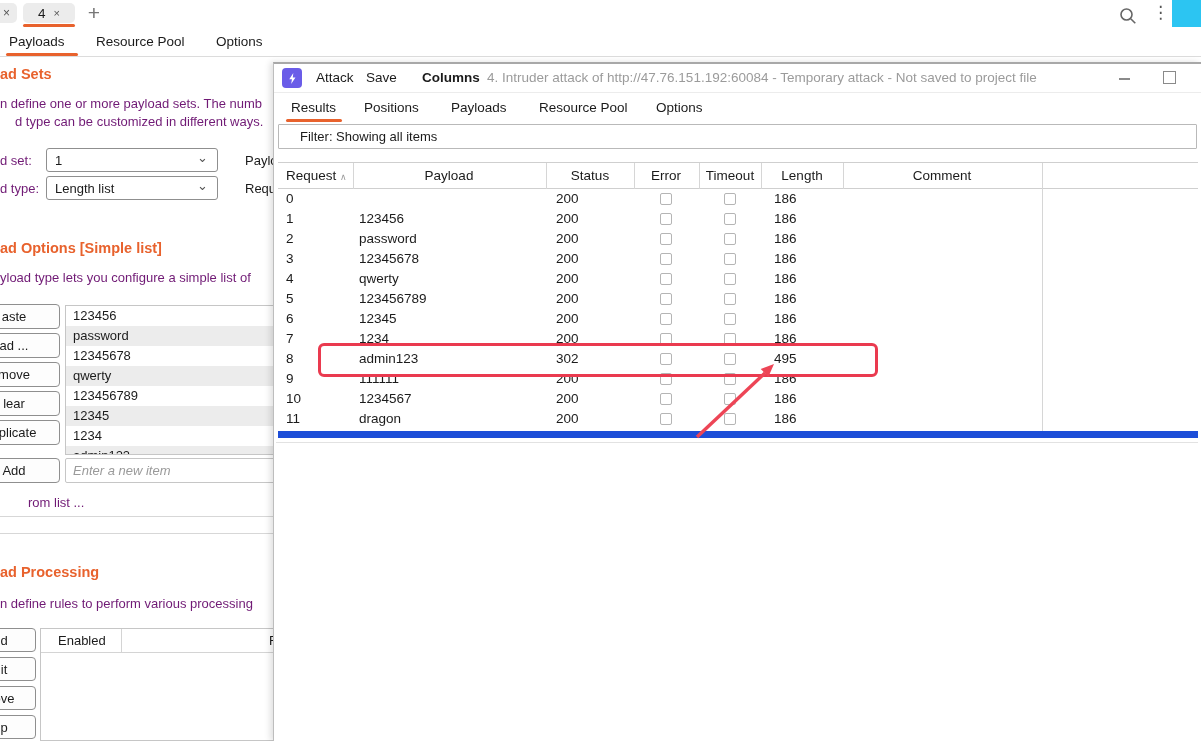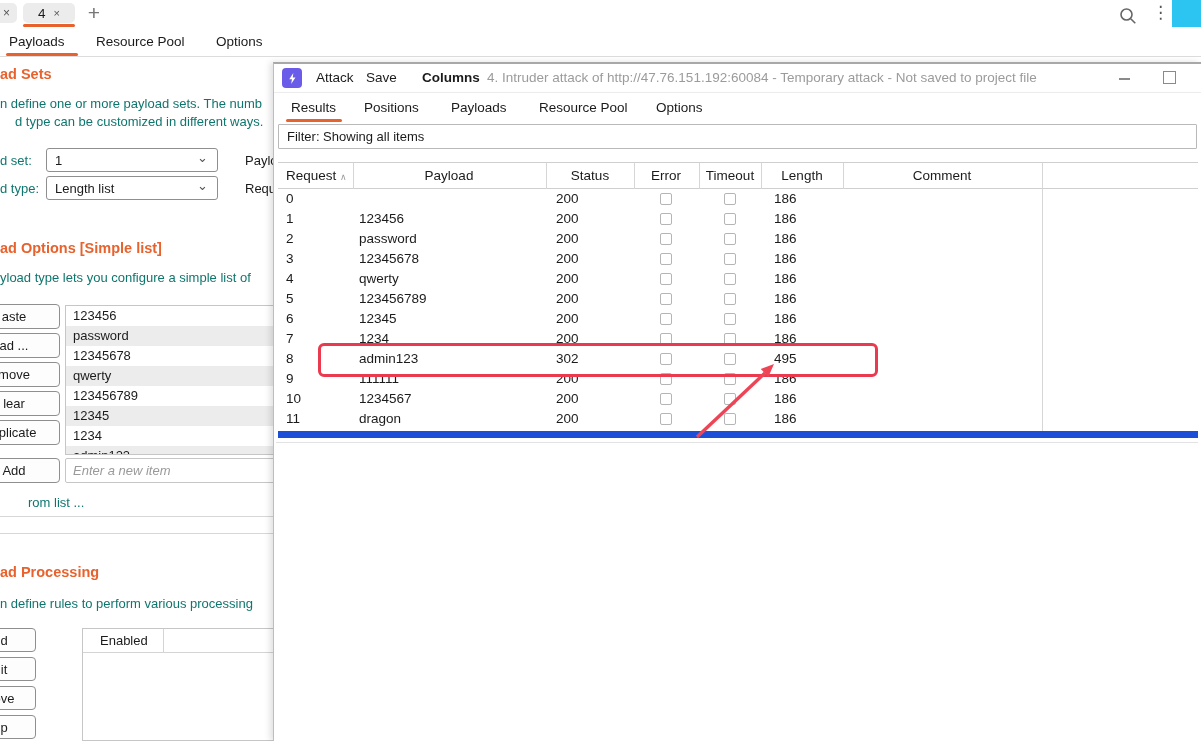--- a/index.html
+++ b/index.html
@@ -18,48 +18,48 @@
   .cyan-block { position:absolute; left:1172px; top:0; width:29px; height:56px; }
 
   
   .main-tabs { position:absolute; left:0; top:27px; width:1201px; height:30px; border-bottom:1px solid #dcdcdc; background:#fff; font-size:13.5px; }
   .mt { position:absolute; top:7px; color:#1b1b1b; }
   .mt-underline { position:absolute; left:6px; top:26px; width:72px; height:3px; border-radius:2px; }
 
   
   .left-panel { position:absolute; left:0; top:58px; width:276px; height:683px; overflow:hidden; background:#fff; font-size:13px; }
   .lp-head { position:absolute; font-size:14.5px; font-weight:bold; white-space:nowrap; }
-  .lp-text { position:absolute; white-space:nowrap; color:#0f766e; }
+  .lp-text { position:absolute; white-space:nowrap; color:#701a75; }
   .lp-cut { position:absolute; left:245px; white-space:nowrap; color:#1b1b1b; }
   .sel { position:absolute; left:46px; width:172px; height:24px; border:1px solid #8f8f8f; border-radius:3px; background:#fff; display:flex; align-items:center; padding:0 8px; }
   .sel .chev { position:absolute; right:9px; top:1px; color:#555; font-size:13px; }
   .btn-cut { position:absolute; left:-32px; width:92px; height:25px; border:1px solid #8f8f8f; border-radius:4px; background:#fdfdfd; display:flex; align-items:center; justify-content:center; font-size:13px; }
   .btn-cut-sm { position:absolute; left:-28px; width:64px; height:24px; border:1px solid #8f8f8f; border-radius:4px; background:#fdfdfd; display:flex; align-items:center; justify-content:center; font-size:13px; }
   .plist { position:absolute; left:65px; top:247px; width:211px; height:150px; border:1px solid #c6c6c6; background:#fff; overflow:hidden; }
   .plist .pi { height:20px; line-height:20px; padding-left:7px; white-space:nowrap; }
   .plist .pi.striped { background:#ececec; }
   .newitem { position:absolute; left:65px; top:400px; width:211px; height:25px; border:1px solid #c6c6c6; border-radius:2px; font-family:inherit; font-size:13px; padding:0 7px; color:#1b1b1b; }
   .newitem::placeholder { font-style:italic; color:#9a9a9a; }
   .hline { position:absolute; background:#d7d7d7; height:1px; }
-  .proc-table { position:absolute; left:40px; top:570px; width:236px; height:113px; border:1px solid #c6c6c6; background:#fff;margin-left:42px; }
+  .proc-table { position:absolute; left:40px; top:570px; width:236px; height:113px; border:1px solid #c6c6c6; background:#fff; }
   .proc-header { position:relative; height:24px; border-bottom:1px solid #d4d4d4; }
   .proc-header .col-div { position:absolute; left:80px; top:0; width:1px; height:24px; background:#d4d4d4; }
 
   
   .attack { position:absolute; left:273px; top:62px; width:928px; height:679px; background:#fff; border-top:2px solid #a8a8a8; border-left:1px solid #bdbdbd; box-shadow:-3px 0 6px rgba(0,0,0,.12); font-size:13.5px; }
   .aw-titlebar { position:absolute; left:0; top:0; width:927px; height:29px; background:#fff; border-bottom:1px solid #ececec; }
   .aw-appicon { position:absolute; left:8px; top:4px; width:20px; height:20px; border-radius:4px; display:flex; align-items:center; justify-content:center; }
   .aw-menu { position:absolute; top:6px; color:#1b1b1b; }
   .aw-title { position:absolute; left:213px; top:6px; color:#9b9b9b; white-space:nowrap; }
   .aw-min { position:absolute; left:845px; top:14px; width:11px; height:2px; background:#8a8a8a; }
   .aw-max { position:absolute; left:889px; top:7px; width:13px; height:13px; border:1.5px solid #8a8a8a; background:#fff; }
   .aw-tabs { position:absolute; left:0; top:30px; width:755px; height:28px; }
   .aw-tab { position:absolute; top:6px; }
   .aw-tab-underline { position:absolute; left:12px; top:25px; width:56px; height:3px; border-radius:2px; }
-  .filterbar { position:absolute; left:4px; top:60px; width:919px; height:25px; border:1px solid #b9b9b9; border-radius:1px; display:flex; align-items:center; padding-left:8px; font-size:13px; background:#fff; }
+  .filterbar { position:absolute; left:4px; top:60px; width:919px; height:25px; border:1px solid #b9b9b9; border-radius:1px; display:flex; align-items:center; padding-left:21px; font-size:13px; background:#fff; }
 
   .rtable { position:absolute; left:4px; top:98px; width:920px; height:276px; border-top:1px solid #cfcfcf; border-bottom:7px solid #1d4ed8; overflow:hidden; }
   .rt-header { position:relative; height:26px; border-bottom:1px solid #cfcfcf; background:#fff; }
   .hcell { position:absolute; top:5px; }
   .h-center { transform:translateX(-50%); }
   .vdiv { position:absolute; top:0; width:1px; height:26px; background:#d6d6d6; }
   .vdiv-tall { position:absolute; top:0; width:1px; height:276px; background:#d6d6d6; }
   .rt-body { position:relative; }
   .r-row { position:relative; height:20px; }
   .cell { position:absolute; top:2px; white-space:nowrap; }

